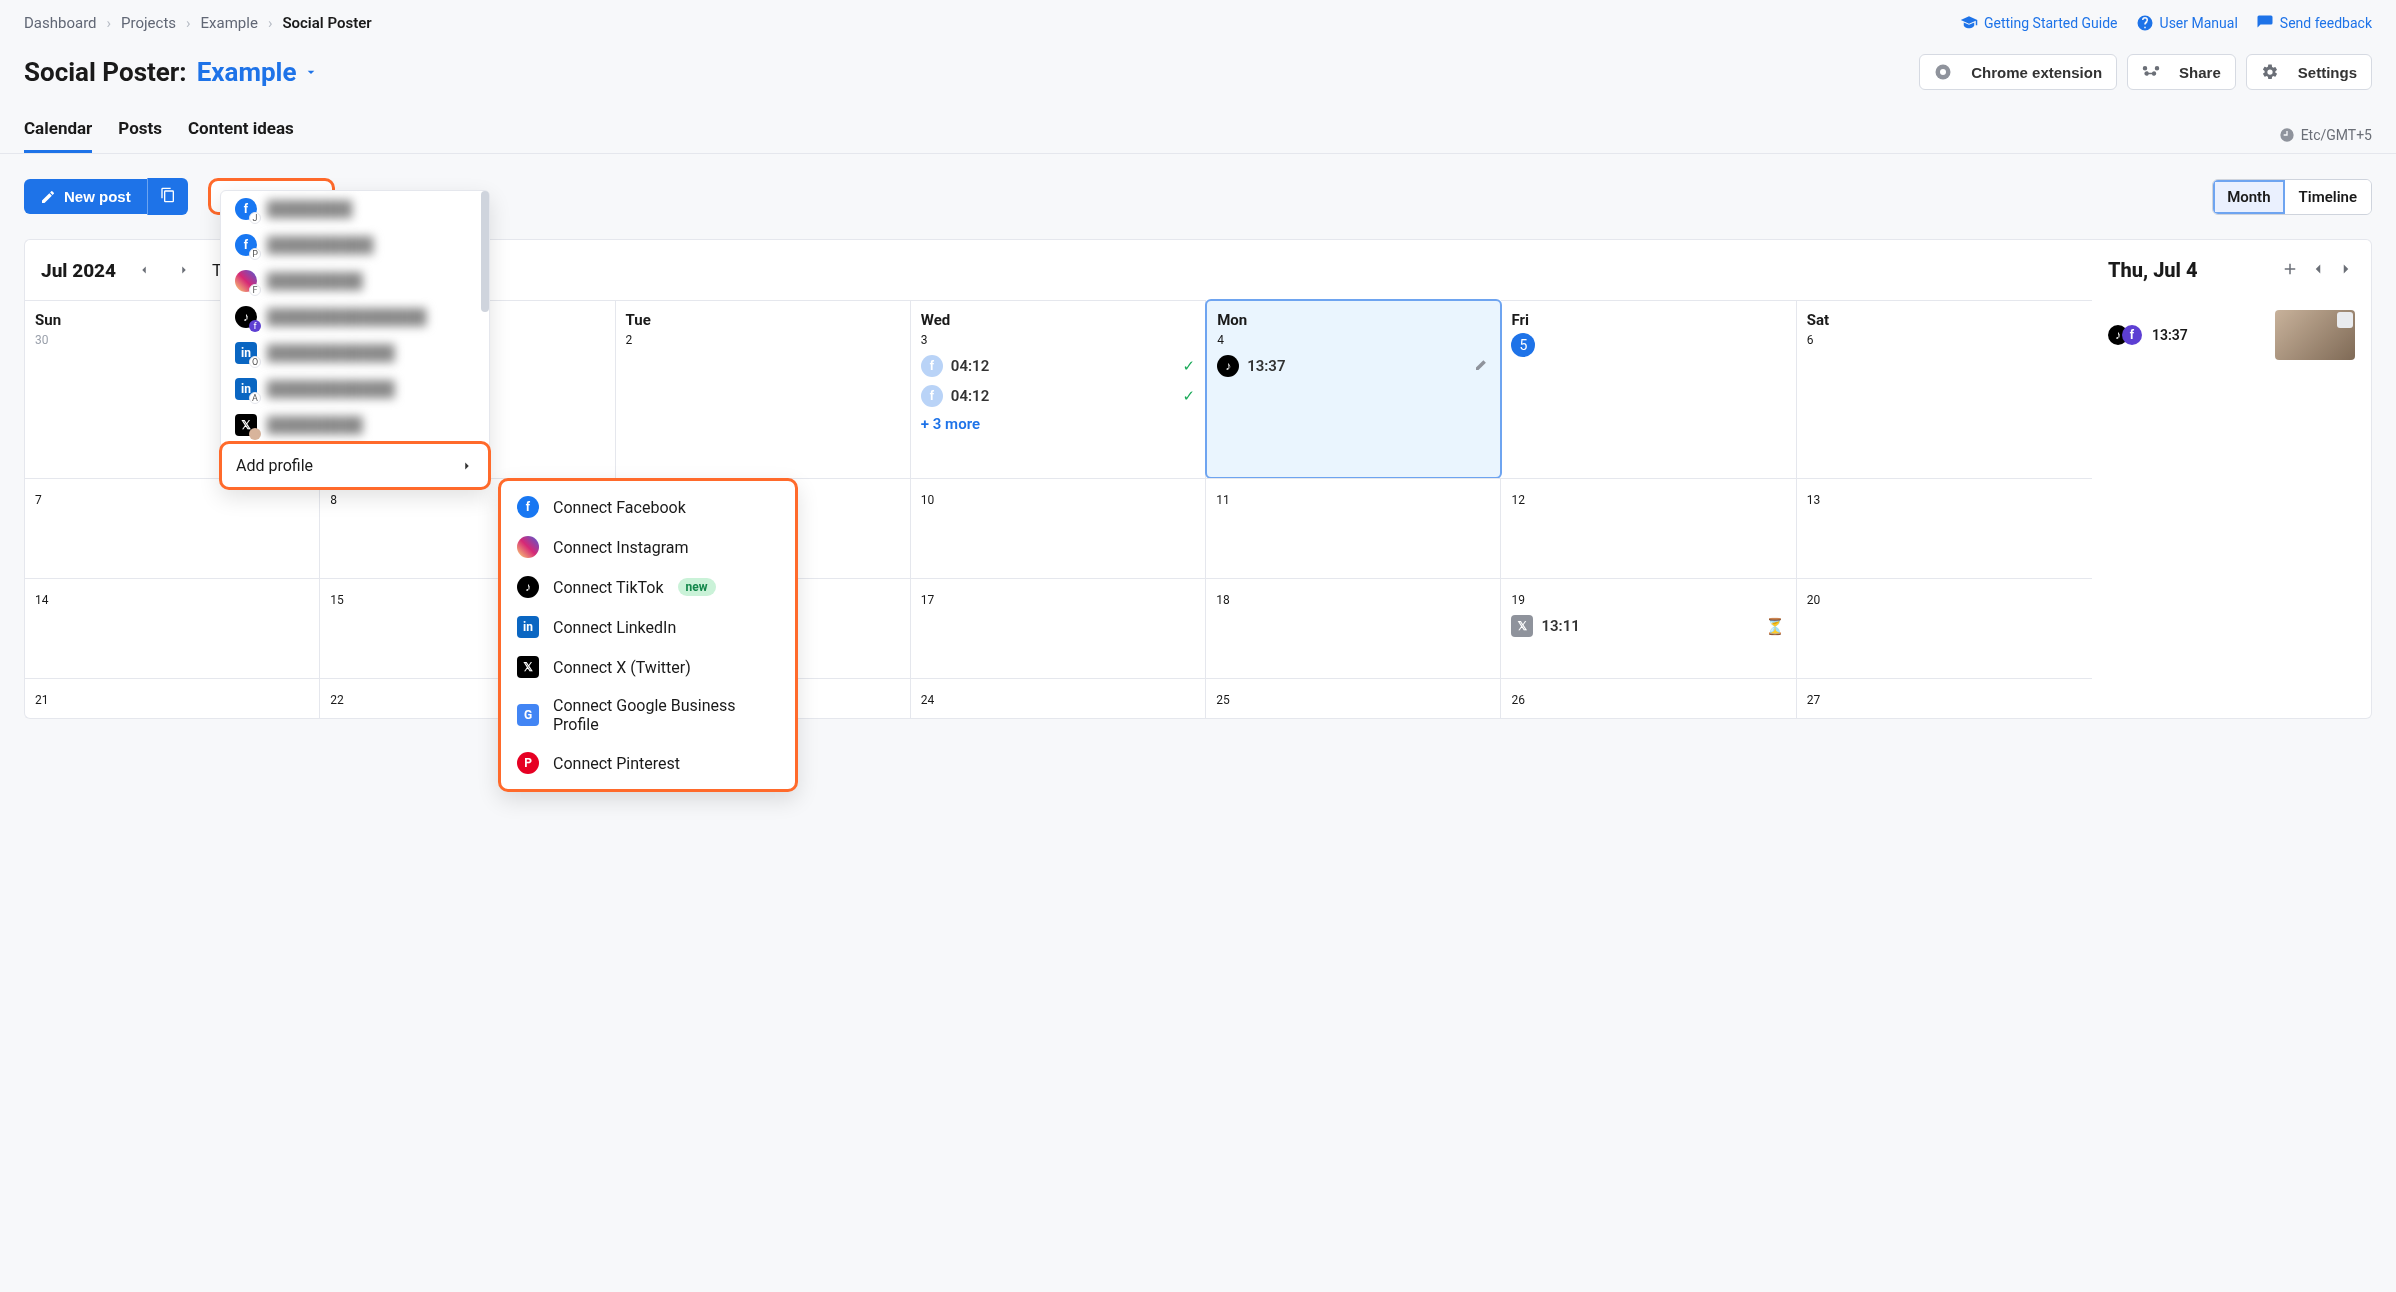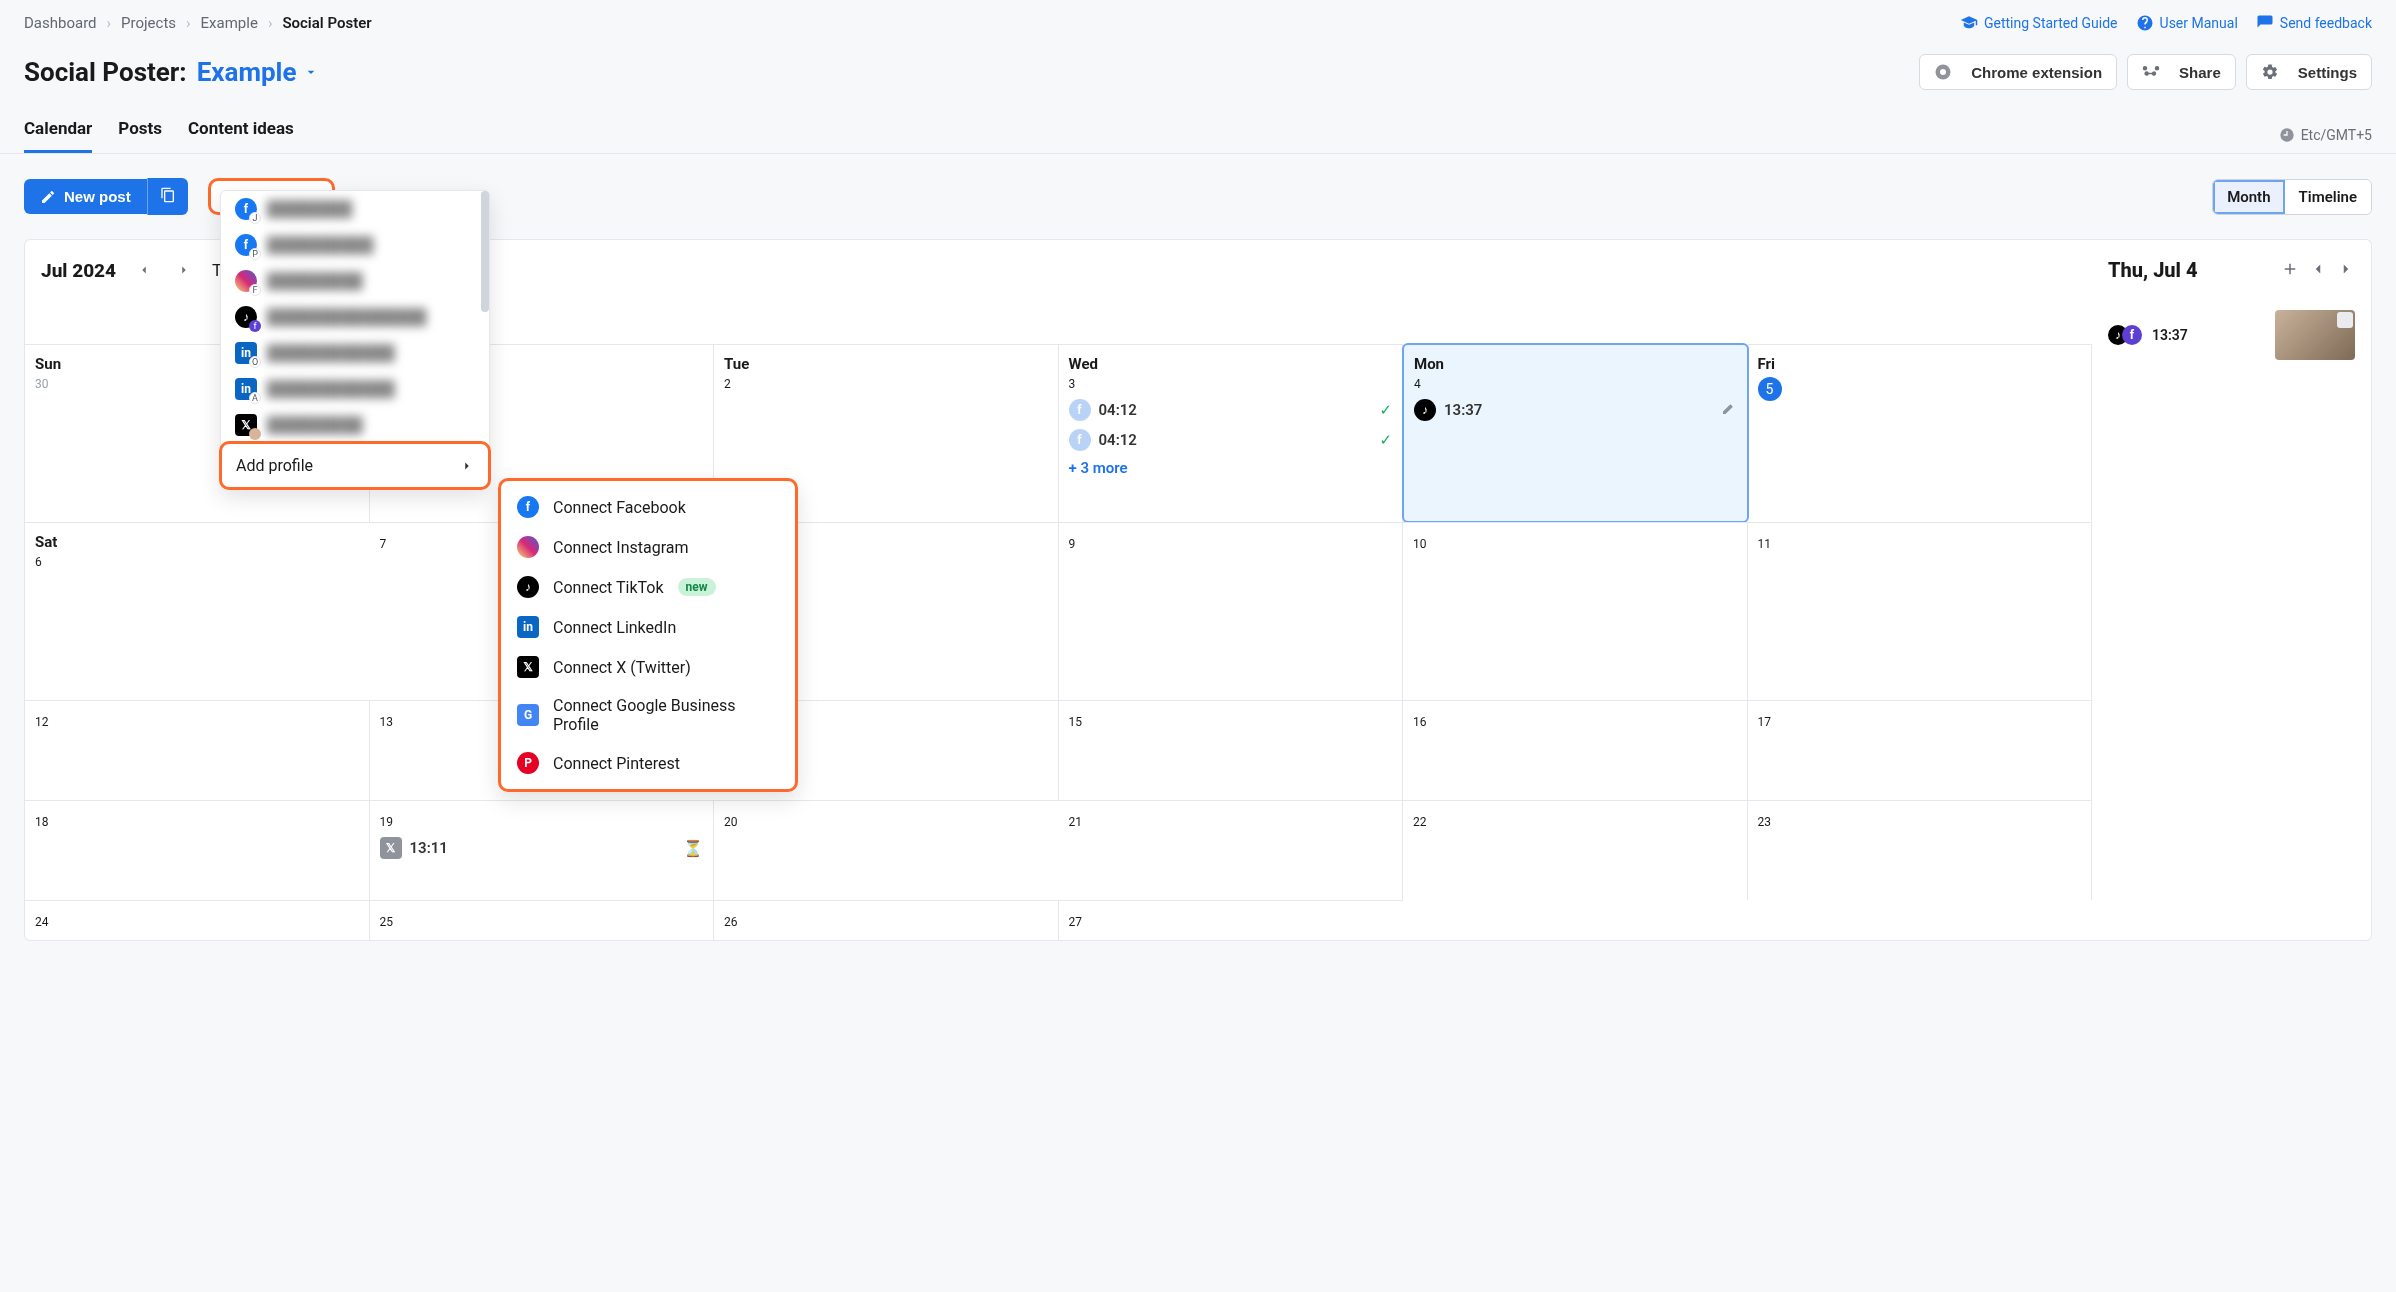--- a/index.html
+++ b/index.html
@@ -55,21 +55,21 @@
   .calendar-panel { border-radius: 6px 0 0 6px; border-right: none; }
 
   
   .cal-header { display: flex; align-items: center; gap: 16px; padding: 18px 16px; }
   .cal-title { font-size: 19px; font-weight: 800; }
   .nav-btn { width: 24px; height: 24px; display: inline-flex; align-items: center; justify-content: center; cursor: pointer; color: #6b6f77; }
   .nav-btn svg { width: 14px; height: 14px; fill: #6b6f77; }
   .today-link { font-size: 17px; color: #1a1a1a; font-weight: 400; cursor: pointer; }
 
   
-  .cal-grid { display: grid; grid-template-columns: repeat(6, 1fr); margin-top: 44px; }
+  .cal-grid { display: grid; grid-template-columns: repeat(7, 1fr); }
   .cal-cell { border-top: 1px solid #e5e7ed; border-right: 1px solid #e5e7ed; min-height: 100px; padding: 10px 10px 6px 10px; position: relative; }
   .cal-cell:nth-child(7n) { border-right: none; }
   .cal-head-cell { border-top: 1px solid #e5e7ed; border-right: 1px solid #e5e7ed; padding: 10px 10px 0 10px; font-weight: 700; font-size: 15px; height: auto; }
   .cal-head-cell:nth-child(7n) { border-right: none; }
   .cal-cell.wed { min-height: 178px; }
   .cal-date { font-size: 12px; color: #1a1a1a; display: inline-block; margin-top: 4px;}
   .cal-date.muted { color: #9aa0ab; }
   .cal-date.badge { background: #1e73e8; color: #fff; width: 24px; height: 24px; border-radius: 50%; display: inline-flex; align-items: center; justify-content: center; font-size: 14px; }
   .cell-highlight { border: 2px solid #6ea4f0; border-radius: 6px; background: #eaf5fe; margin: -1px; }
   .post-item { display: flex; align-items: center; gap: 8px; margin-top: 8px; font-size: 15px; color: #333; }

